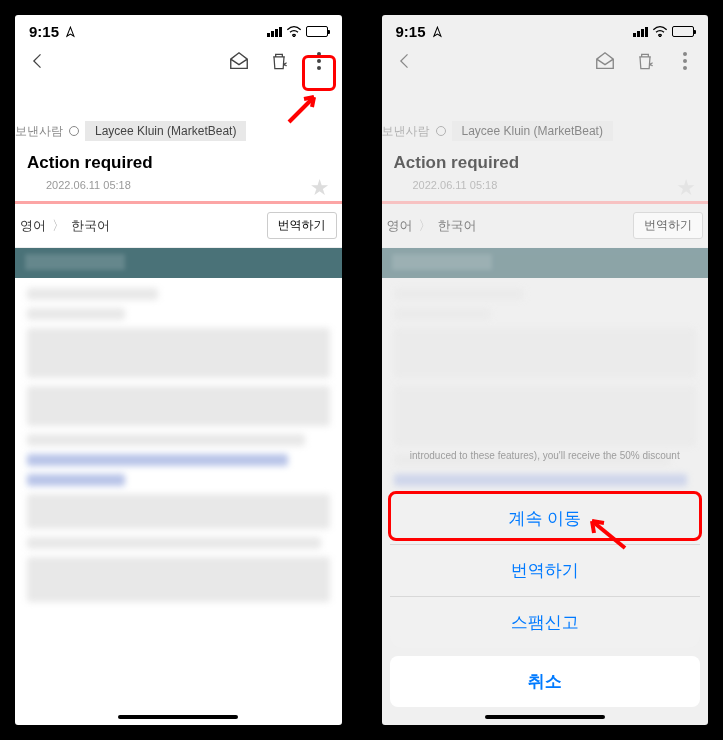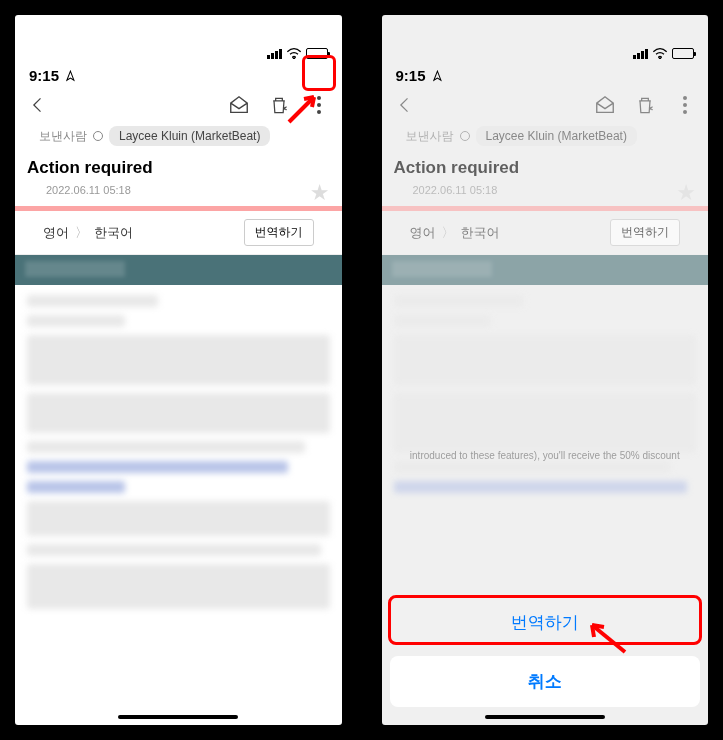--- a/index.html
+++ b/index.html
@@ -24,21 +24,21 @@
     }
     .phone.dimmed { background: #f0f0f0; }
     .status-bar {
       display: flex;
       justify-content: space-between;
       align-items: center;
       padding: 8px 14px 4px;
       font-weight: 600;
       font-size: 15px;
     }
-    .status-left { display: flex; align-items: center; gap: 4px; margin-top: 44px; }
+    .status-left { display: flex; align-items: center; gap: 4px; }
     .status-right { display: flex; align-items: center; gap: 4px; }
     .signal-bars { display: inline-flex; align-items: flex-end; gap: 1px; }
     .signal-bars span { width: 3px; background: #000; }
     .signal-bars span:nth-child(1) { height: 4px; }
     .signal-bars span:nth-child(2) { height: 6px; }
     .signal-bars span:nth-child(3) { height: 8px; }
     .signal-bars span:nth-child(4) { height: 10px; }
     .wifi-icon { font-size: 14px; }
     .battery {
       width: 22px; height: 11px;
@@ -78,47 +78,48 @@
     }
     .red-box-more { top: 40px; right: 6px; width: 34px; height: 36px; }
     .arrow {
       position: absolute;
       pointer-events: none;
     }
     .sender-row {
       display: flex;
       align-items: center;
       gap: 6px;
-      padding: 2px 24px;
+      padding: 2px 0;
       font-size: 12px;
+      margin-top: 39px;
     }
     .sender-label { color: #888; }
     .reply-dot { width: 10px; height: 10px; border: 1px solid #888; border-radius: 50%; }
     .sender-chip {
       background: #e8e8e8;
       padding: 3px 10px;
-      border-radius: 8px;
+      border-radius: 0;
       font-size: 12px;
       color: #444;
     }
     .subject-row {
       display: flex;
       justify-content: space-between;
       align-items: flex-end;
       padding: 10px 12px 2px;
     }
     .subject { font-size: 17px; font-weight: 600; }
     .date { font-size: 11px; color: #999; padding: 0 12px 6px; margin-left: 19px; }
     .star { color: #ddd; font-size: 22px; }
     .translate-bar {
       display: flex;
       justify-content: space-between;
       align-items: center;
-      padding: 8px 28px;
-      border-top: 5px solid #fca5a5;
+      padding: 8px 5px;
+      border-top: 3px solid #fca5a5;
       border-bottom: 1px solid #eee;
       font-size: 13px;
     }
     .lang-flow { display: flex; align-items: center; gap: 6px; color: #333; }
     .lang-arrow { color: #aaa; }
     .translate-btn {
       border: 1px solid #ccc;
       padding: 4px 10px;
       font-size: 12px;
       background: #fff;
@@ -391,21 +392,23 @@
     <div class="blur-block blur-para"></div>
     <div class="blur-block blur-para" style="height:60px"></div>
     <div class="blur-block blur-line" style="width:85%"></div>
     <div class="blur-block blur-line blur-link" style="width:90%"></div>
     <div class="bottom-note" style="position:absolute;bottom:260px;left:0;right:0;">introduced to these features), you'll receive the 50% discount</div>
   </div>
 
   <div class="action-sheet">
     <div class="sheet-wrap">
       <div class="sheet-group">
+        <div class="sheet-item">계속 이동</div>
         <div class="sheet-item">번역하기</div>
+        <div class="sheet-item">스팸신고</div>
       </div>
       <div class="red-box red-box-move"></div>
       <svg class="arrow" style="top:20px; left:190px;" width="50" height="40" viewBox="0 0 50 40">
         <path d="M45 35 L12 8" stroke="#ff0000" stroke-width="4"></path>
         <path d="M12 8 L24 10 M12 8 L14 20" stroke="#ff0000" stroke-width="4"></path>
       </svg>
     </div>
     <div class="sheet-cancel">취소</div>
   </div>
 

